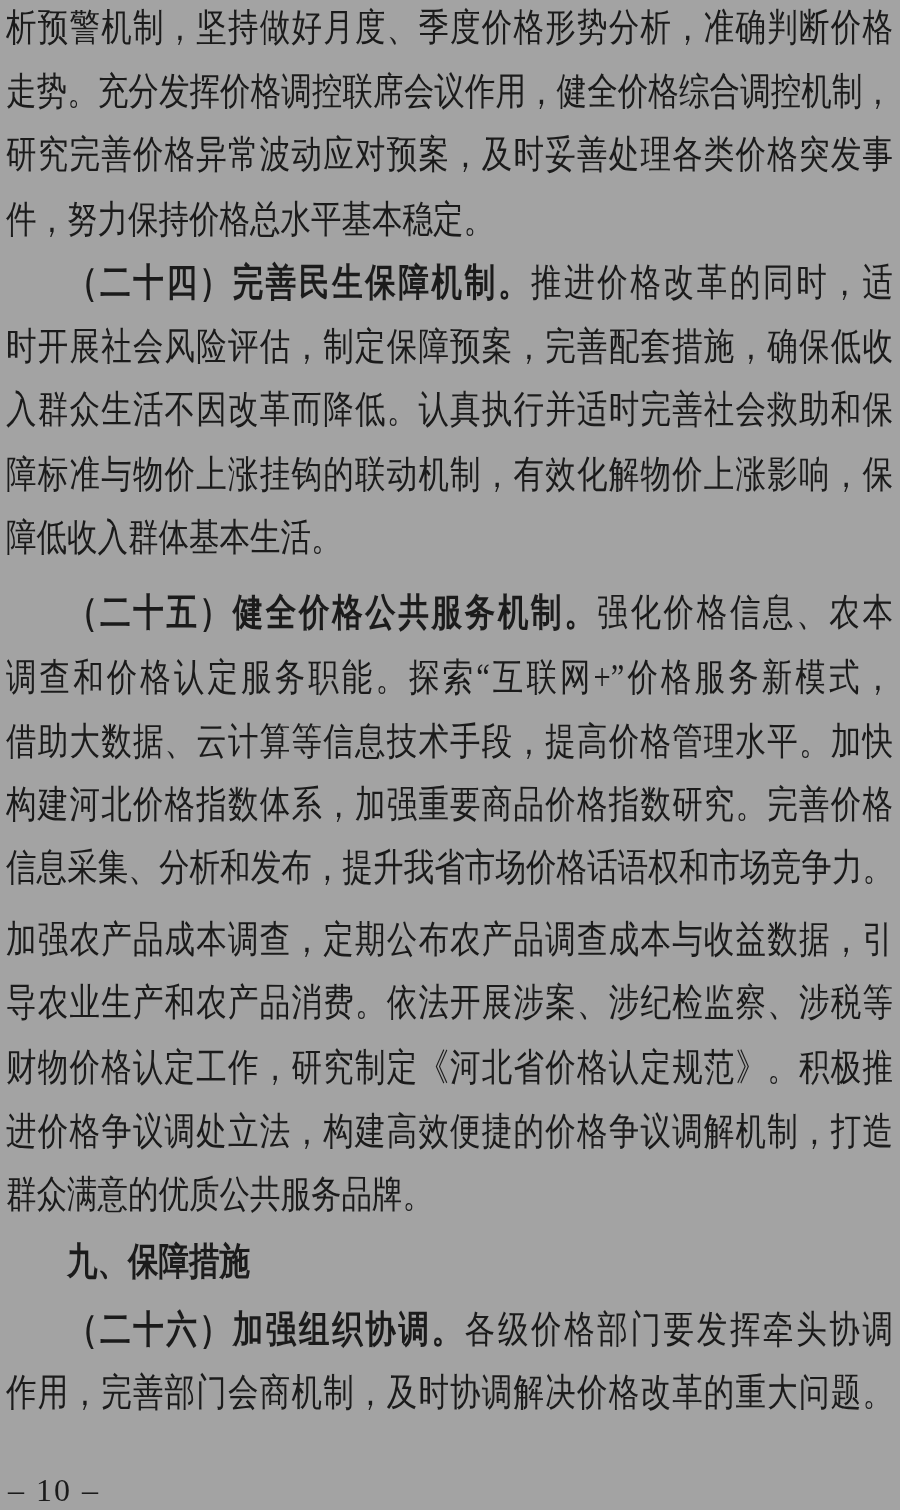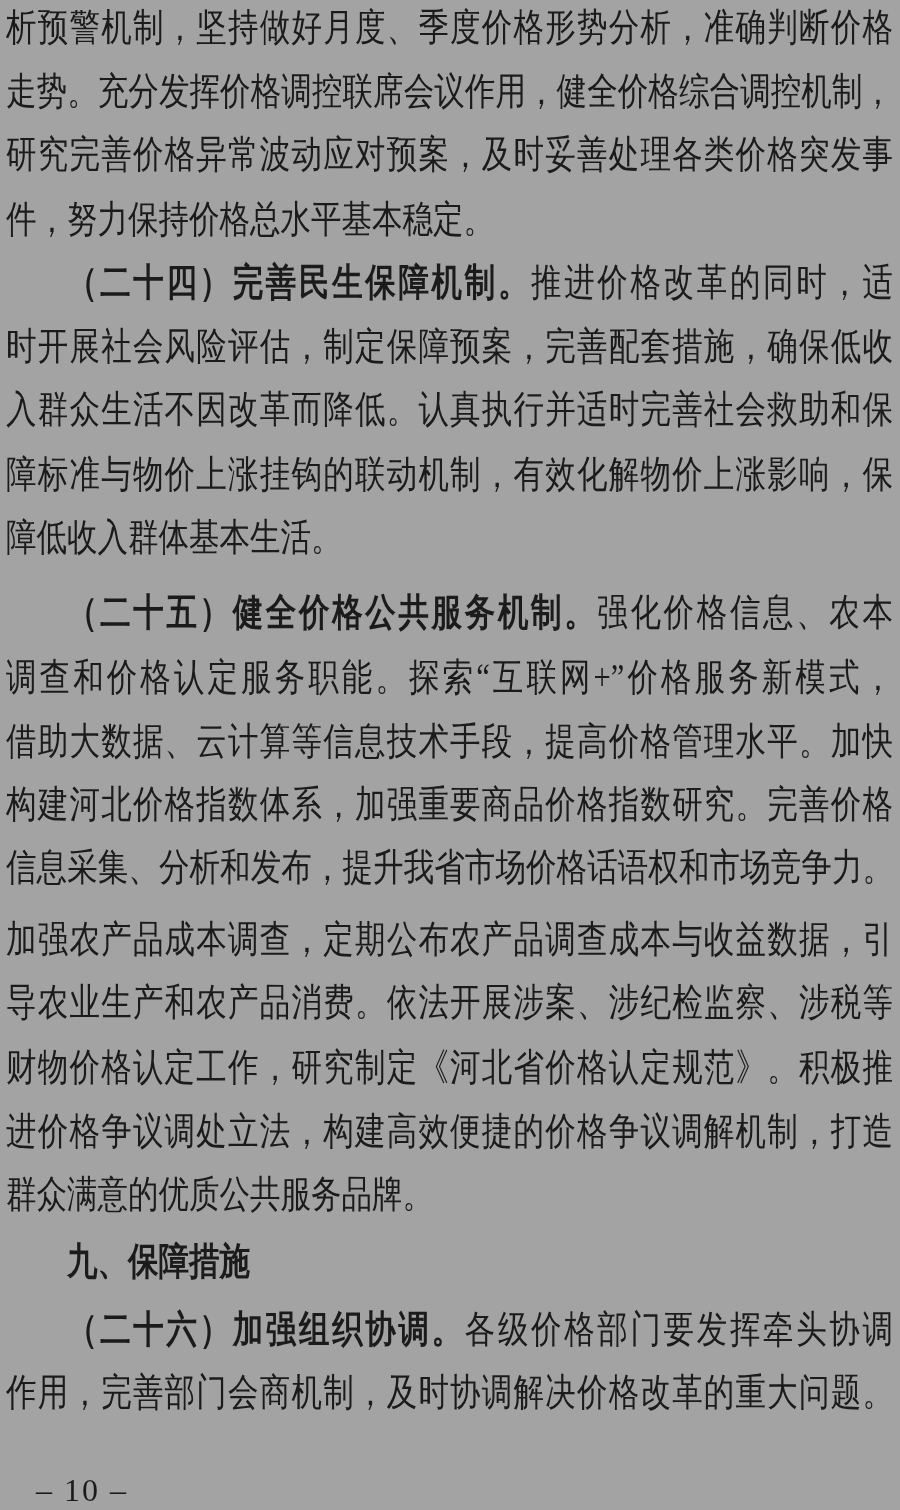--- a/index.html
+++ b/index.html
@@ -50,21 +50,20 @@
   }
   .page-number {
     position: absolute;
     left: 8px;
     top: 1470px;
     font-size: 32px;
     line-height: 40px;
     font-family: "Liberation Serif", "DejaVu Serif", serif;
     color: #1b1b1b;
     letter-spacing: 2px;
-    margin-left: 28px;
   }
 </style>
 </head>
 <body>
 
 <div class="page">
 
   <div class="line fill" style="top:4px">析预警机制，坚持做好月度、季度价格形势分析，准确判断价格</div>
   <div class="line fill" style="top:68px">走势。充分发挥价格调控联席会议作用，健全价格综合调控机制，</div>
   <div class="line fill" style="top:131px">研究完善价格异常波动应对预案，及时妥善处理各类价格突发事</div>

